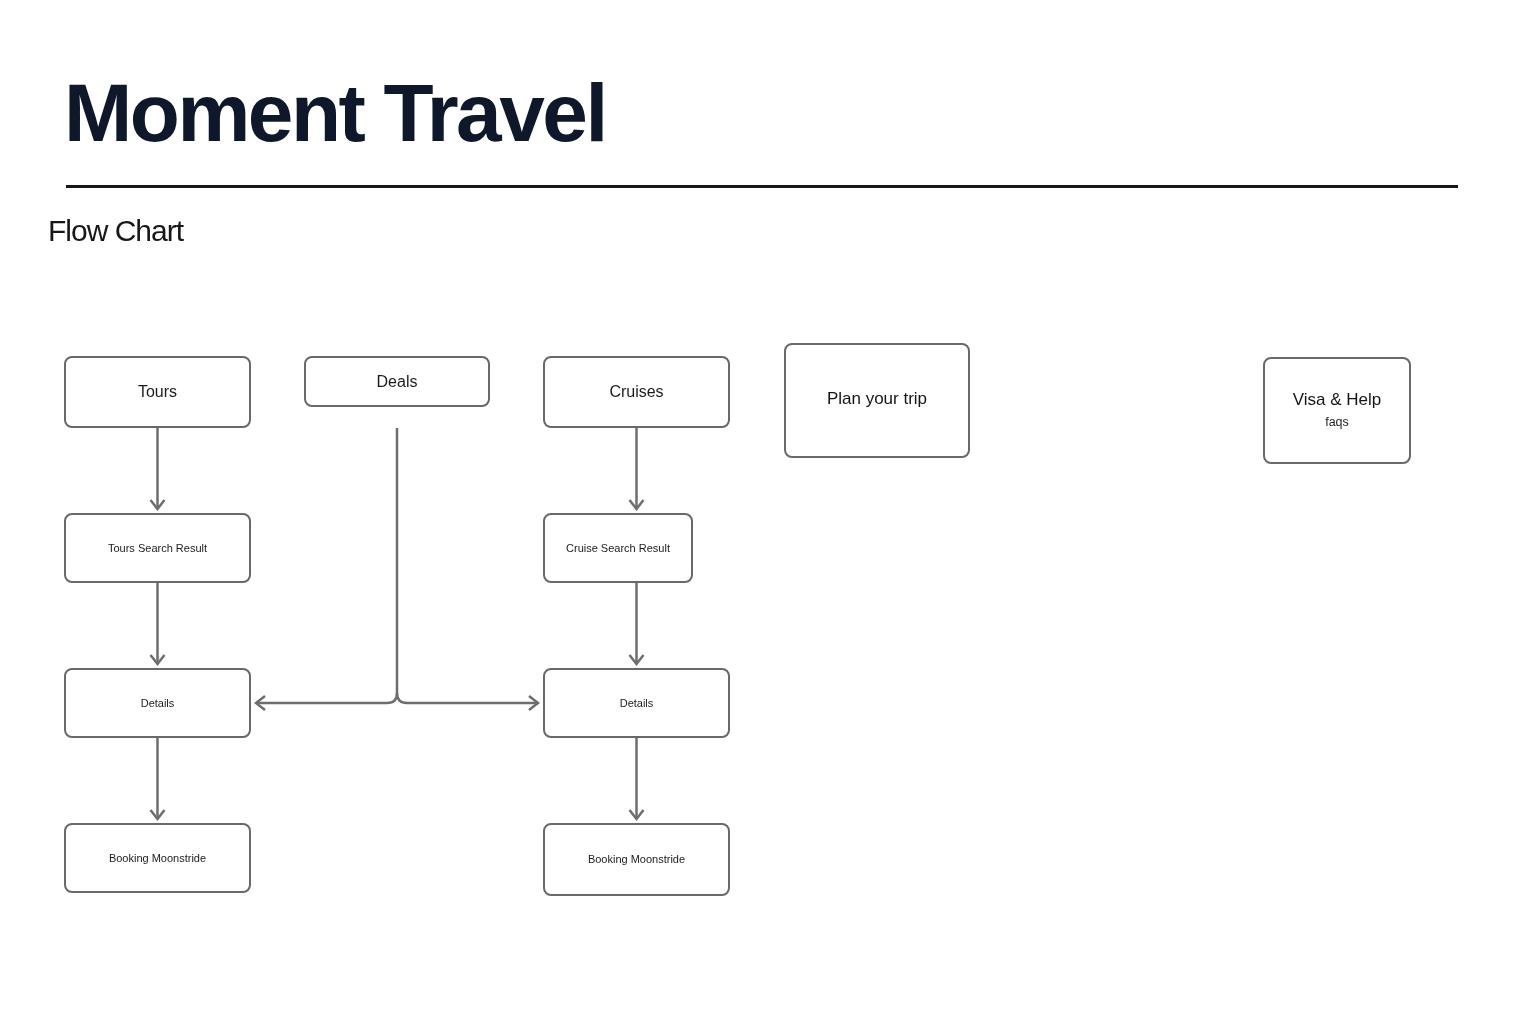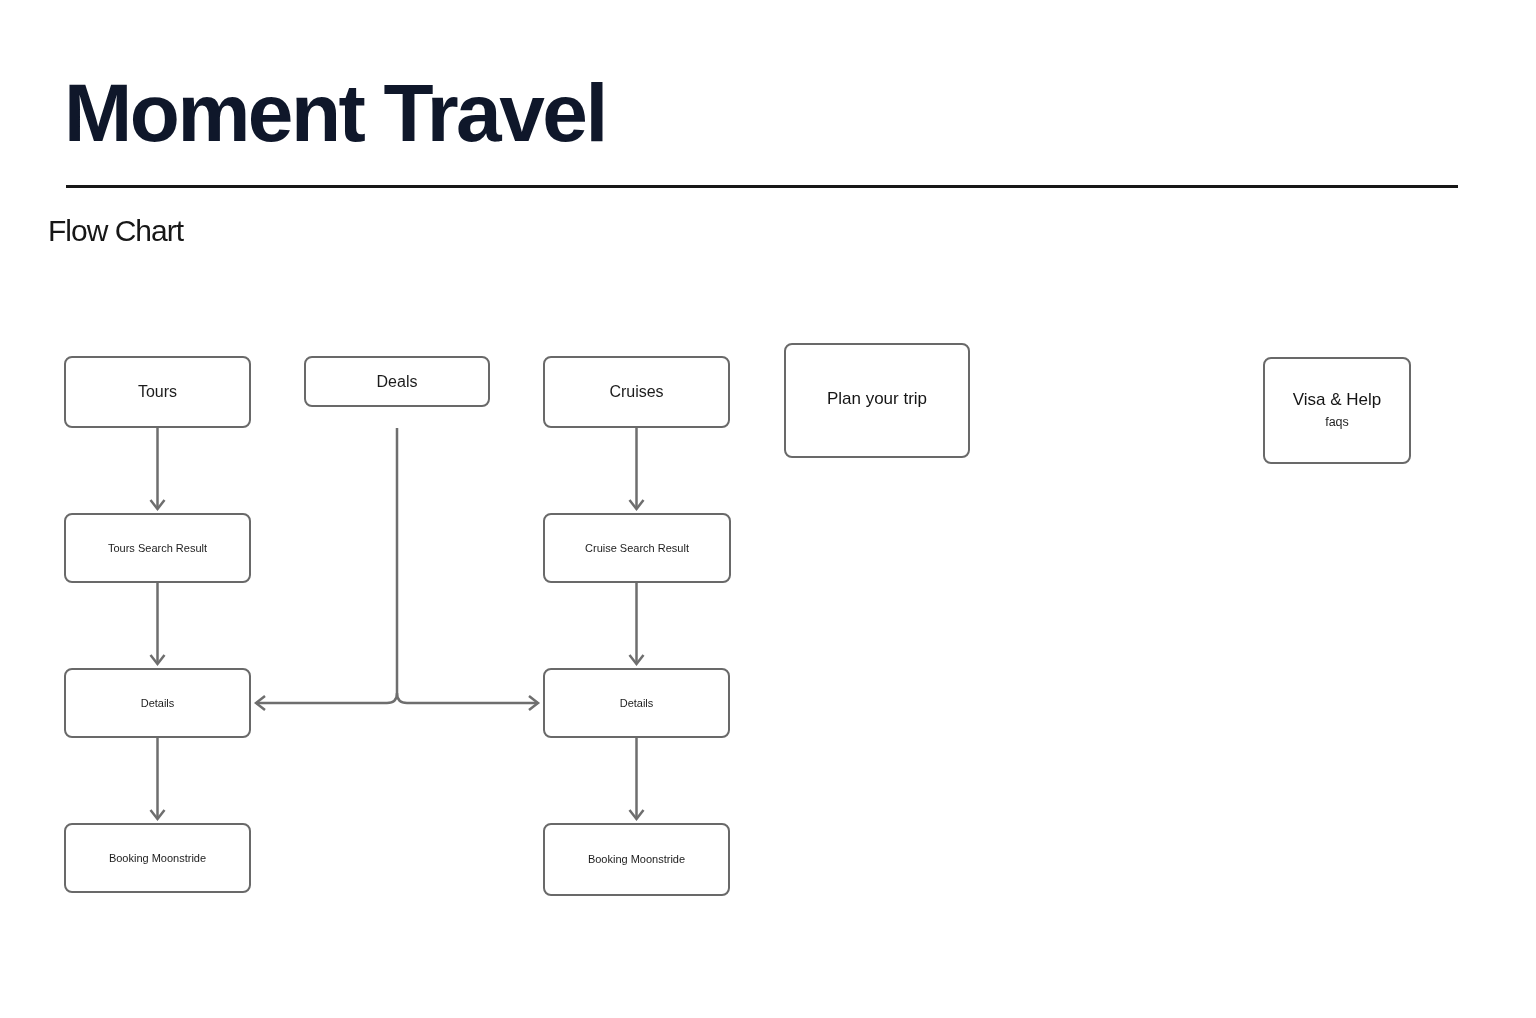--- a/index.html
+++ b/index.html
@@ -85,21 +85,21 @@
 
   <div class="node" style="left:1263px;top:357px;width:148px;height:107px">
     <div class="node-title">Visa &amp; Help</div>
     <div class="node-sub">faqs</div>
   </div>
 
   <div class="node" style="left:64px;top:513px;width:187px;height:70px">
     <div class="node-label">Tours Search Result</div>
   </div>
 
-  <div class="node" style="left:543px;top:513px;width:188px;height:70px">
+  <div class="node" style="left:543px;top:513px;width:150px;height:70px">
     <div class="node-label">Cruise Search Result</div>
   </div>
 
   <div class="node" style="left:64px;top:668px;width:187px;height:70px">
     <div class="node-label">Details</div>
   </div>
 
   <div class="node" style="left:543px;top:668px;width:187px;height:70px">
     <div class="node-label">Details</div>
   </div>

